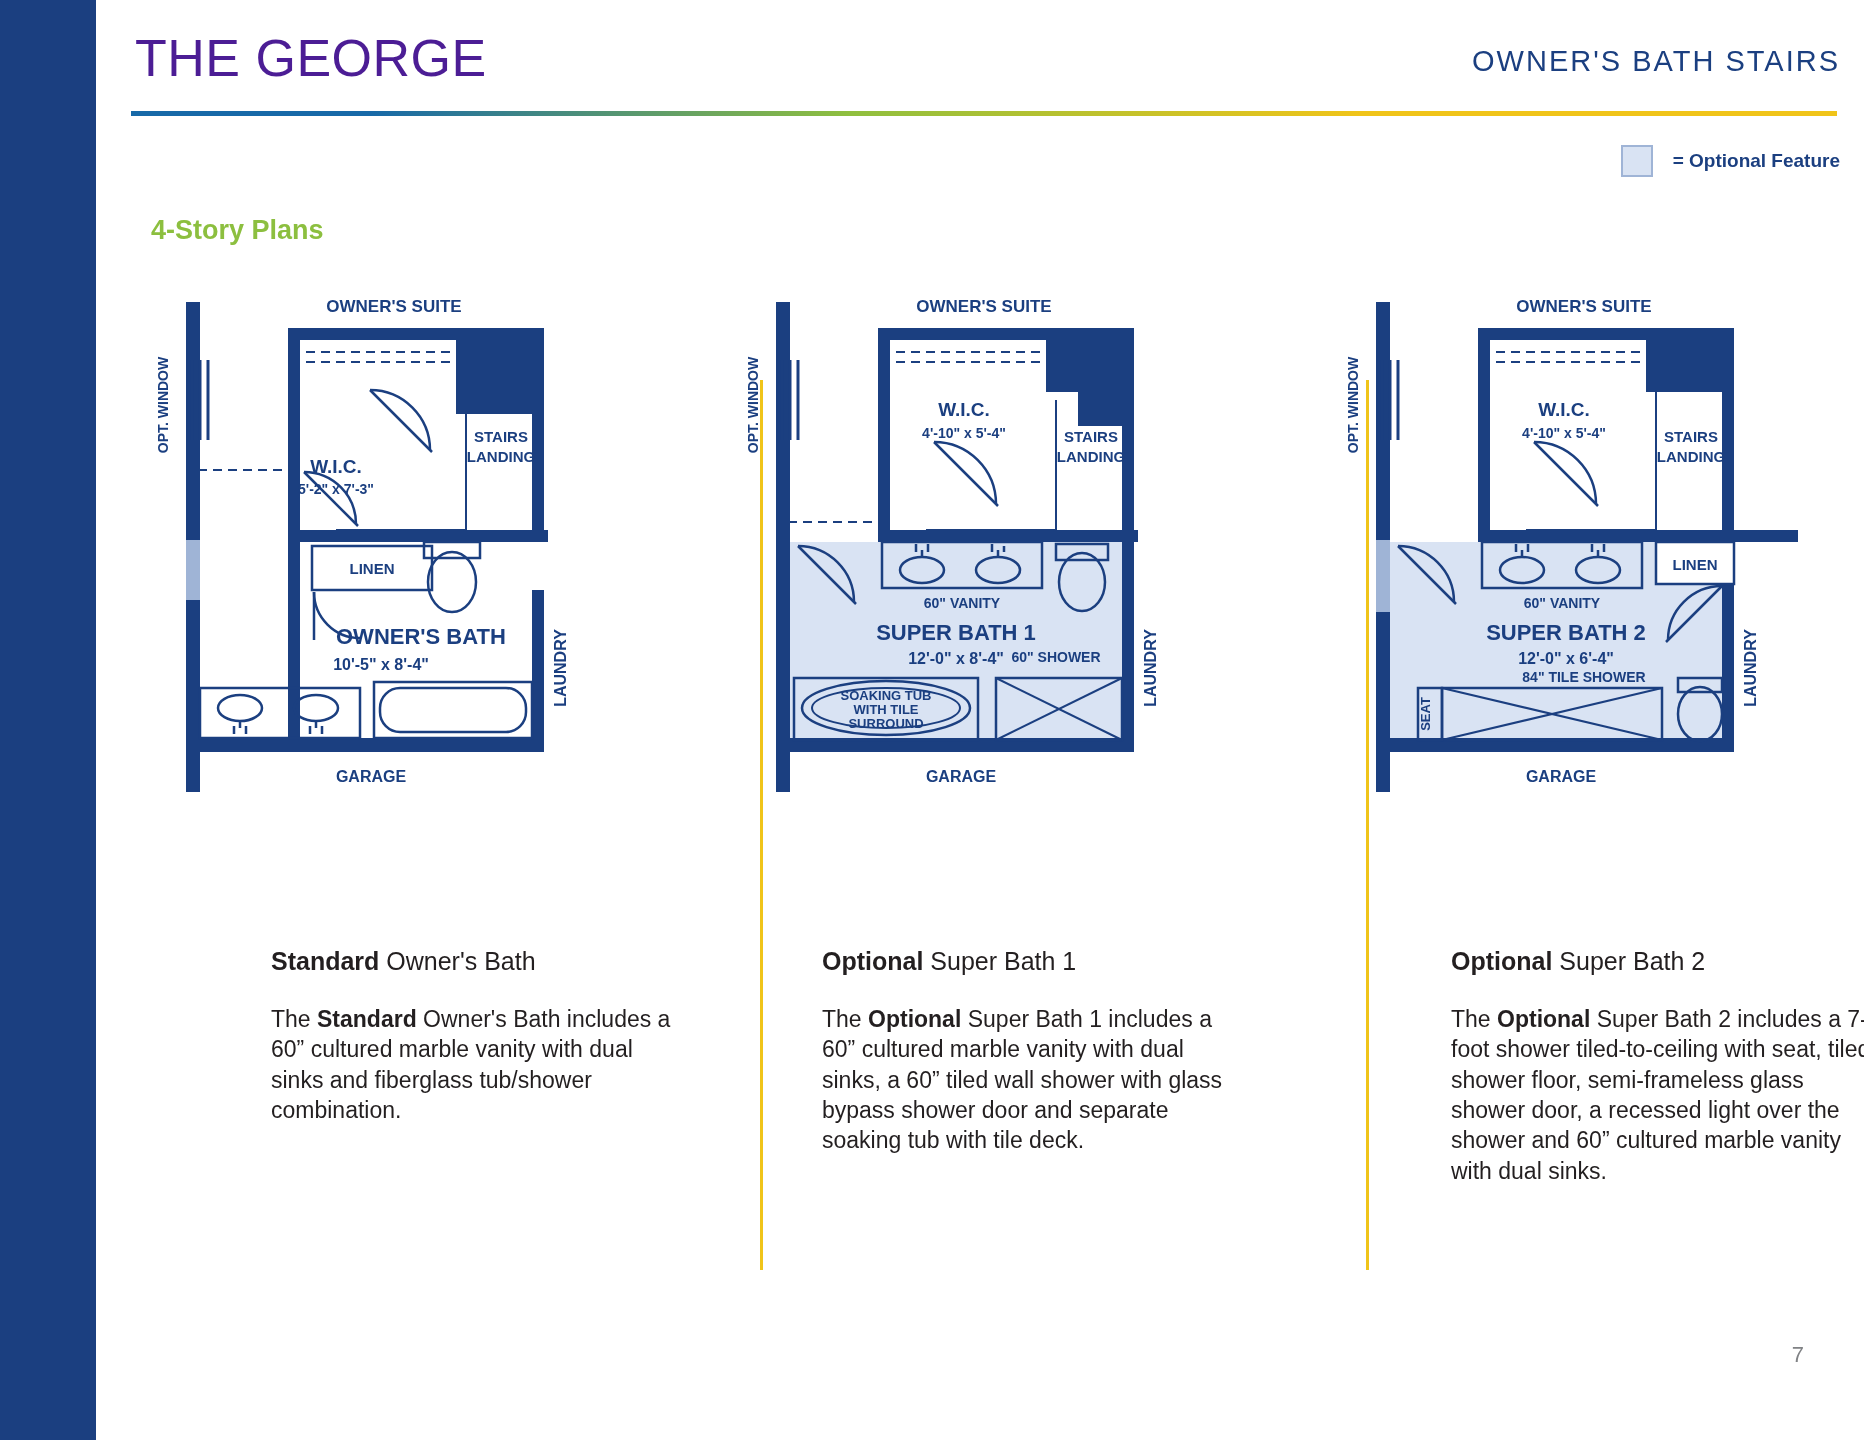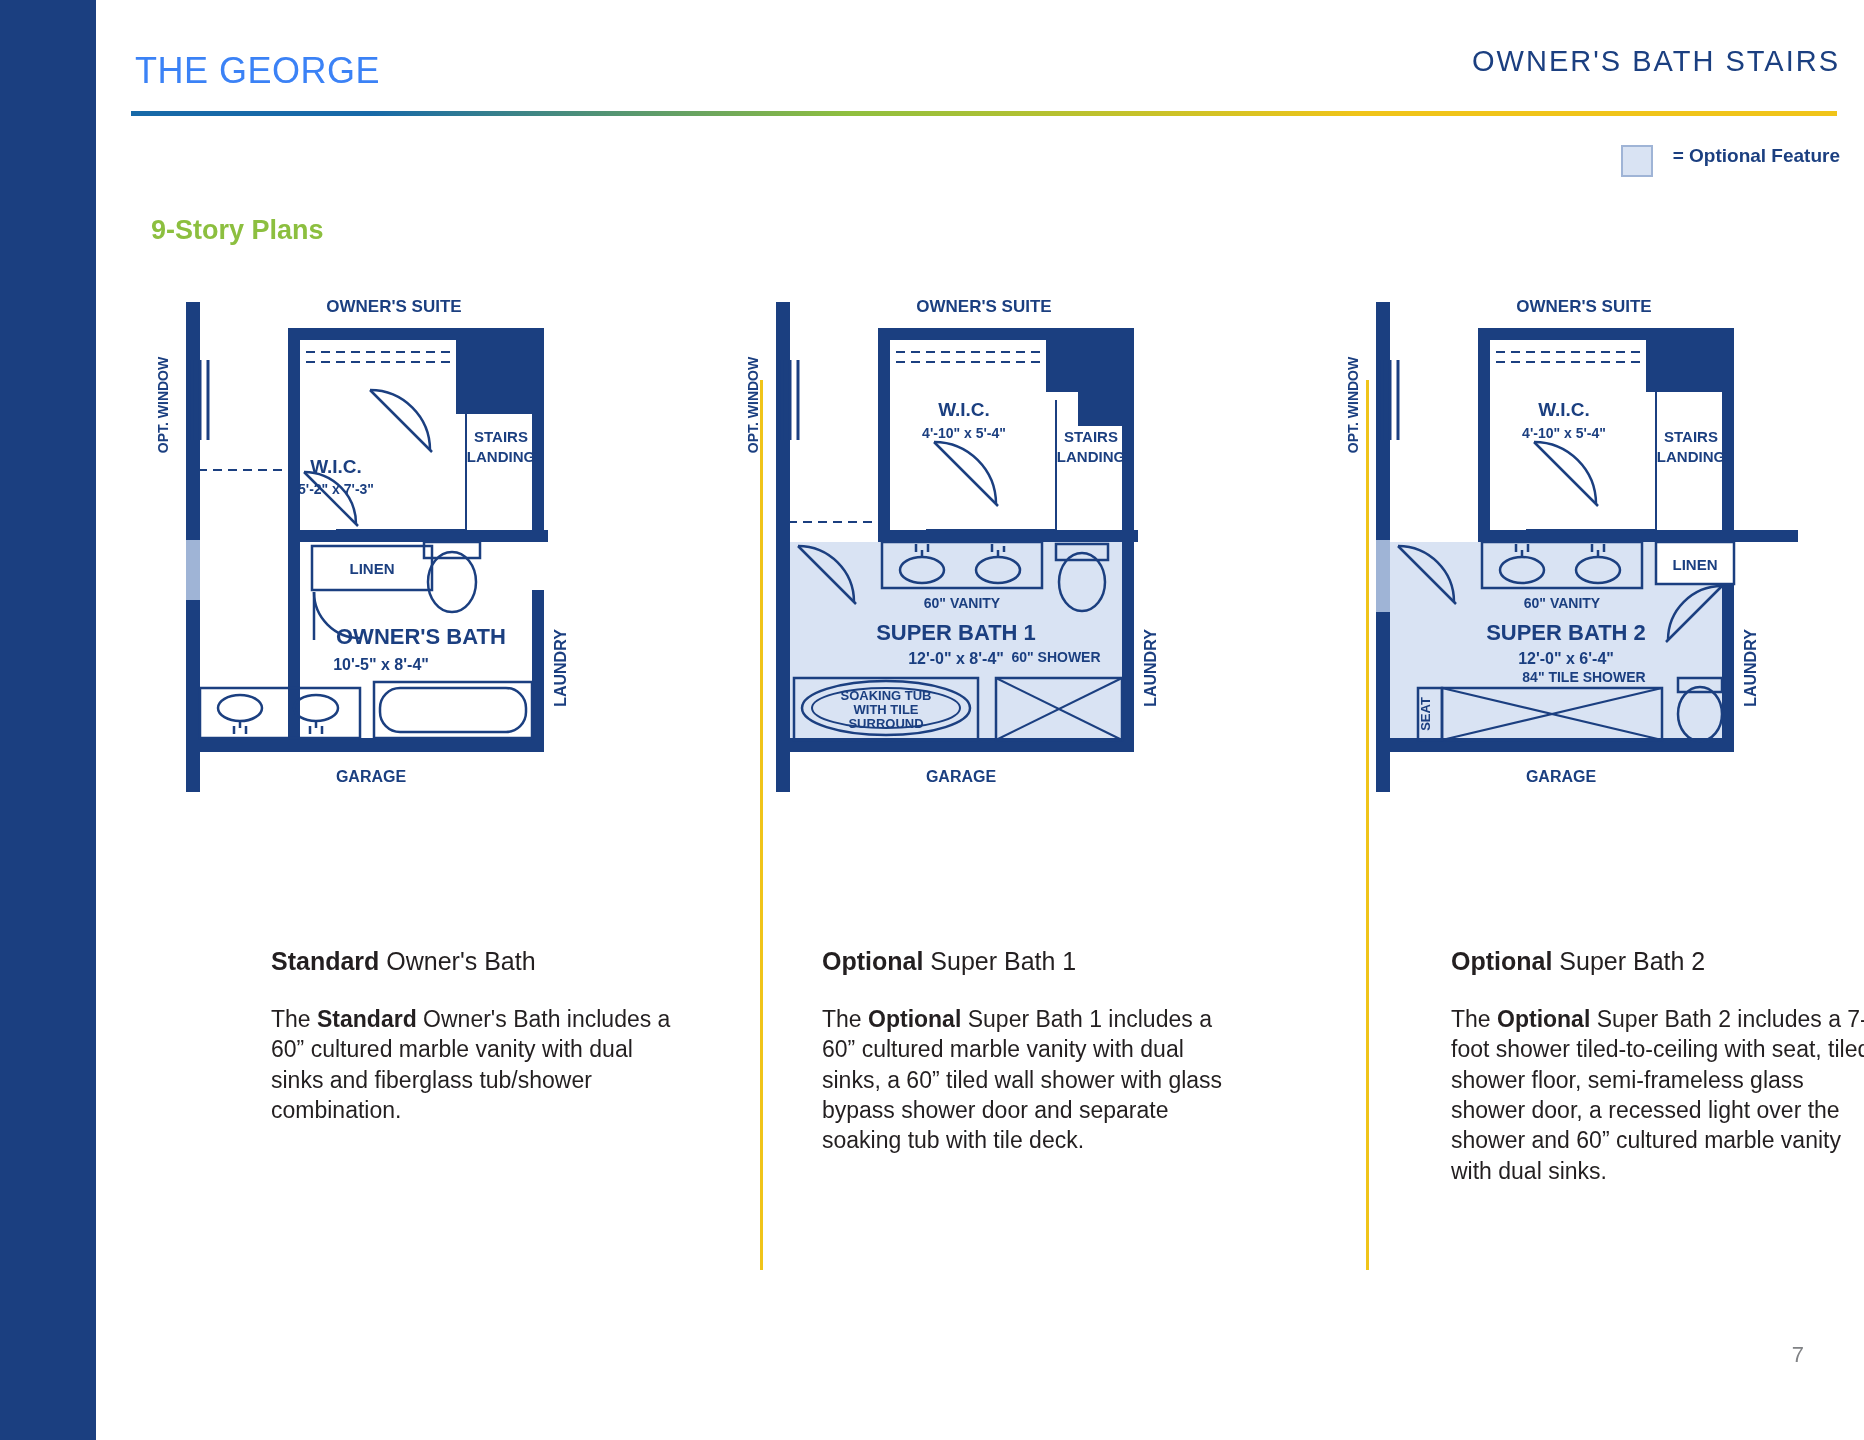--- a/index.html
+++ b/index.html
@@ -15,37 +15,36 @@
   .left-bar{
     position:absolute; left:0; top:0; width:96px; height:1440px;
     background:#1b3f80;
   }
   .page{
     position:absolute; left:96px; top:0; width:1768px; height:1440px;
   }
   
   .hdr-title{
     position:absolute; left:39px; top:28px;
-    font-size:36px; color:#3b82f6; letter-spacing:.5px;
+    font-size:52px; color:#4c1d95; letter-spacing:.5px;
     font-weight:400;
-    margin-top:22px;
   }
   .hdr-sub{
     position:absolute; right:24px; top:45px;
     font-size:29px; color:#1b3f80; letter-spacing:2px;
     font-weight:400;
   }
   .hdr-rule{
     position:absolute; left:35px; top:111px; width:1706px; height:5px;
     background:linear-gradient(to right,#1769a8 0%,#1769a8 14%,#8fbf3f 42%,#f0c419 72%,#f0c419 100%);
   }
   
   .legend{
     position:absolute; right:24px; top:145px;
-    display:flex; gap:20px;
+    display:flex; align-items:center; gap:20px;
   }
   .legend-swatch{
     width:32px; height:32px; background:#d9e3f3; border:2px solid #9fb4d6;
   }
   .legend-text{ font-size:19px; font-weight:bold; color:#1b3f80; }
   
   .sec-title{
     position:absolute; left:55px; top:215px;
     font-size:27px; color:#8cbf3f; font-weight:bold;
   }
@@ -83,21 +82,21 @@
 
   <div class="hdr-title">THE GEORGE</div>
   <div class="hdr-sub">OWNER'S  BATH  STAIRS</div>
   <div class="hdr-rule"></div>
 
   <div class="legend">
     <div class="legend-swatch"></div>
     <div class="legend-text">= Optional Feature</div>
   </div>
 
-  <div class="sec-title">9-Story Plans</div>
+  <div class="sec-title">4-Story Plans</div>
 
   <div class="divider div1"></div>
   <div class="divider div2"></div>
 
   <div class="col col1">
     <svg width="520" height="620" viewBox="0 0 520 620">
       <g font-family="Liberation Sans, sans-serif" fill="#1b3f80">
 
         <text x="258" y="22" font-size="17" font-weight="bold" text-anchor="middle">OWNER'S SUITE</text>
 

